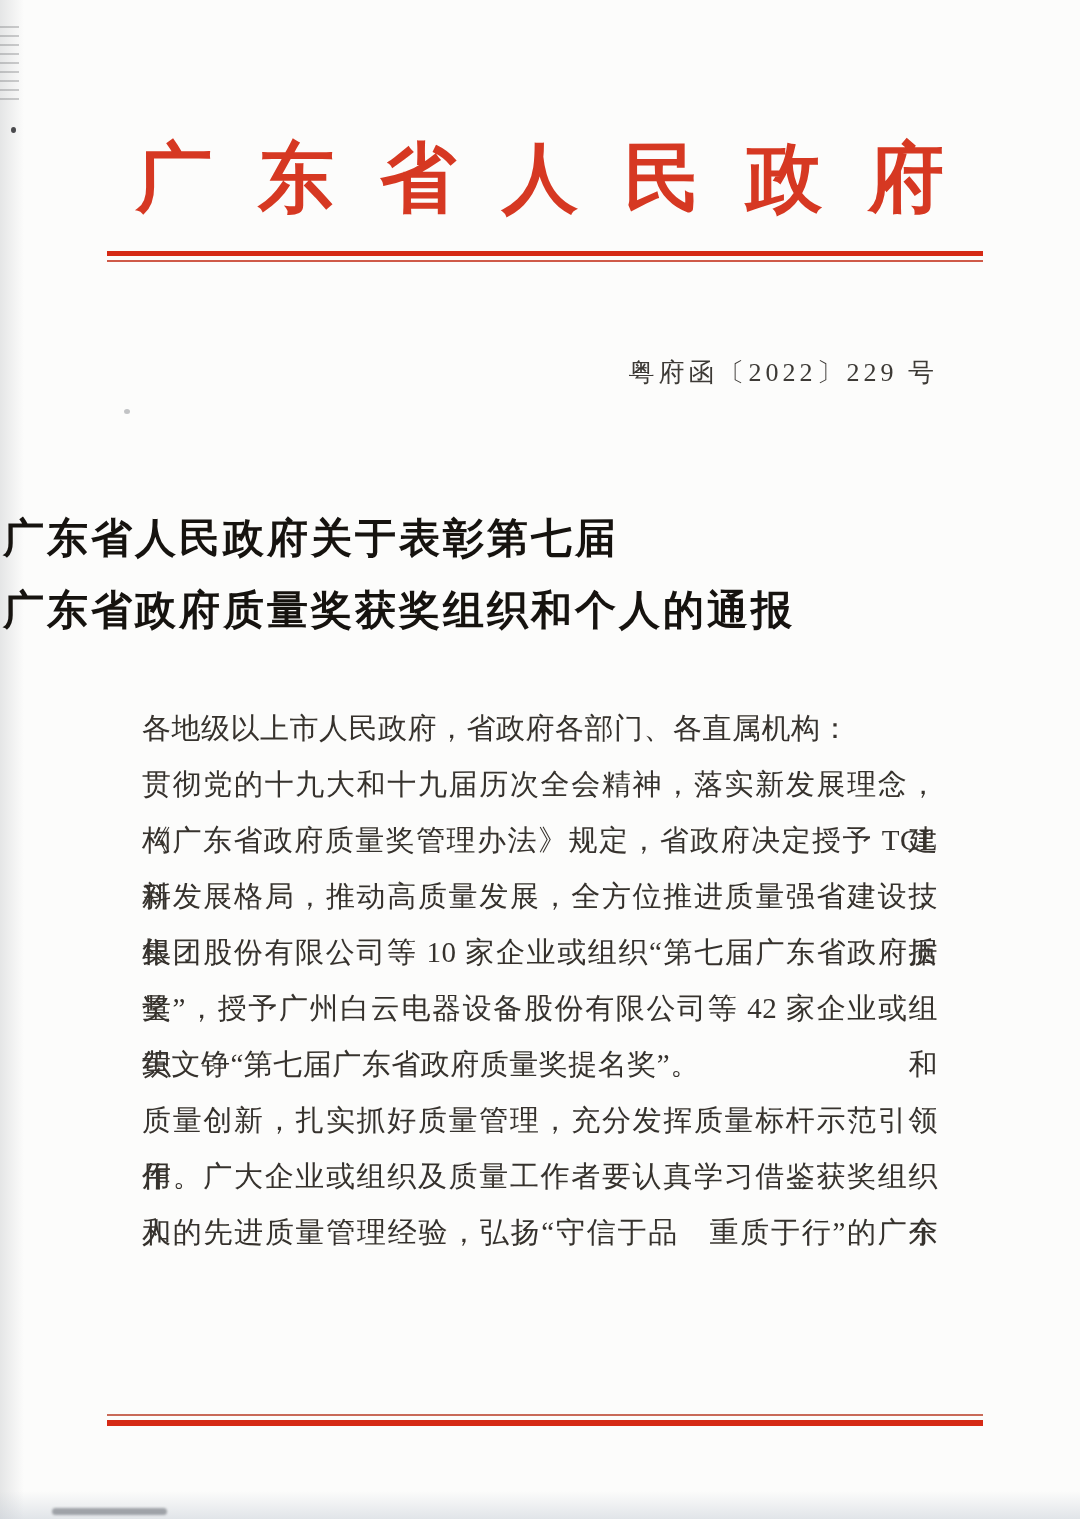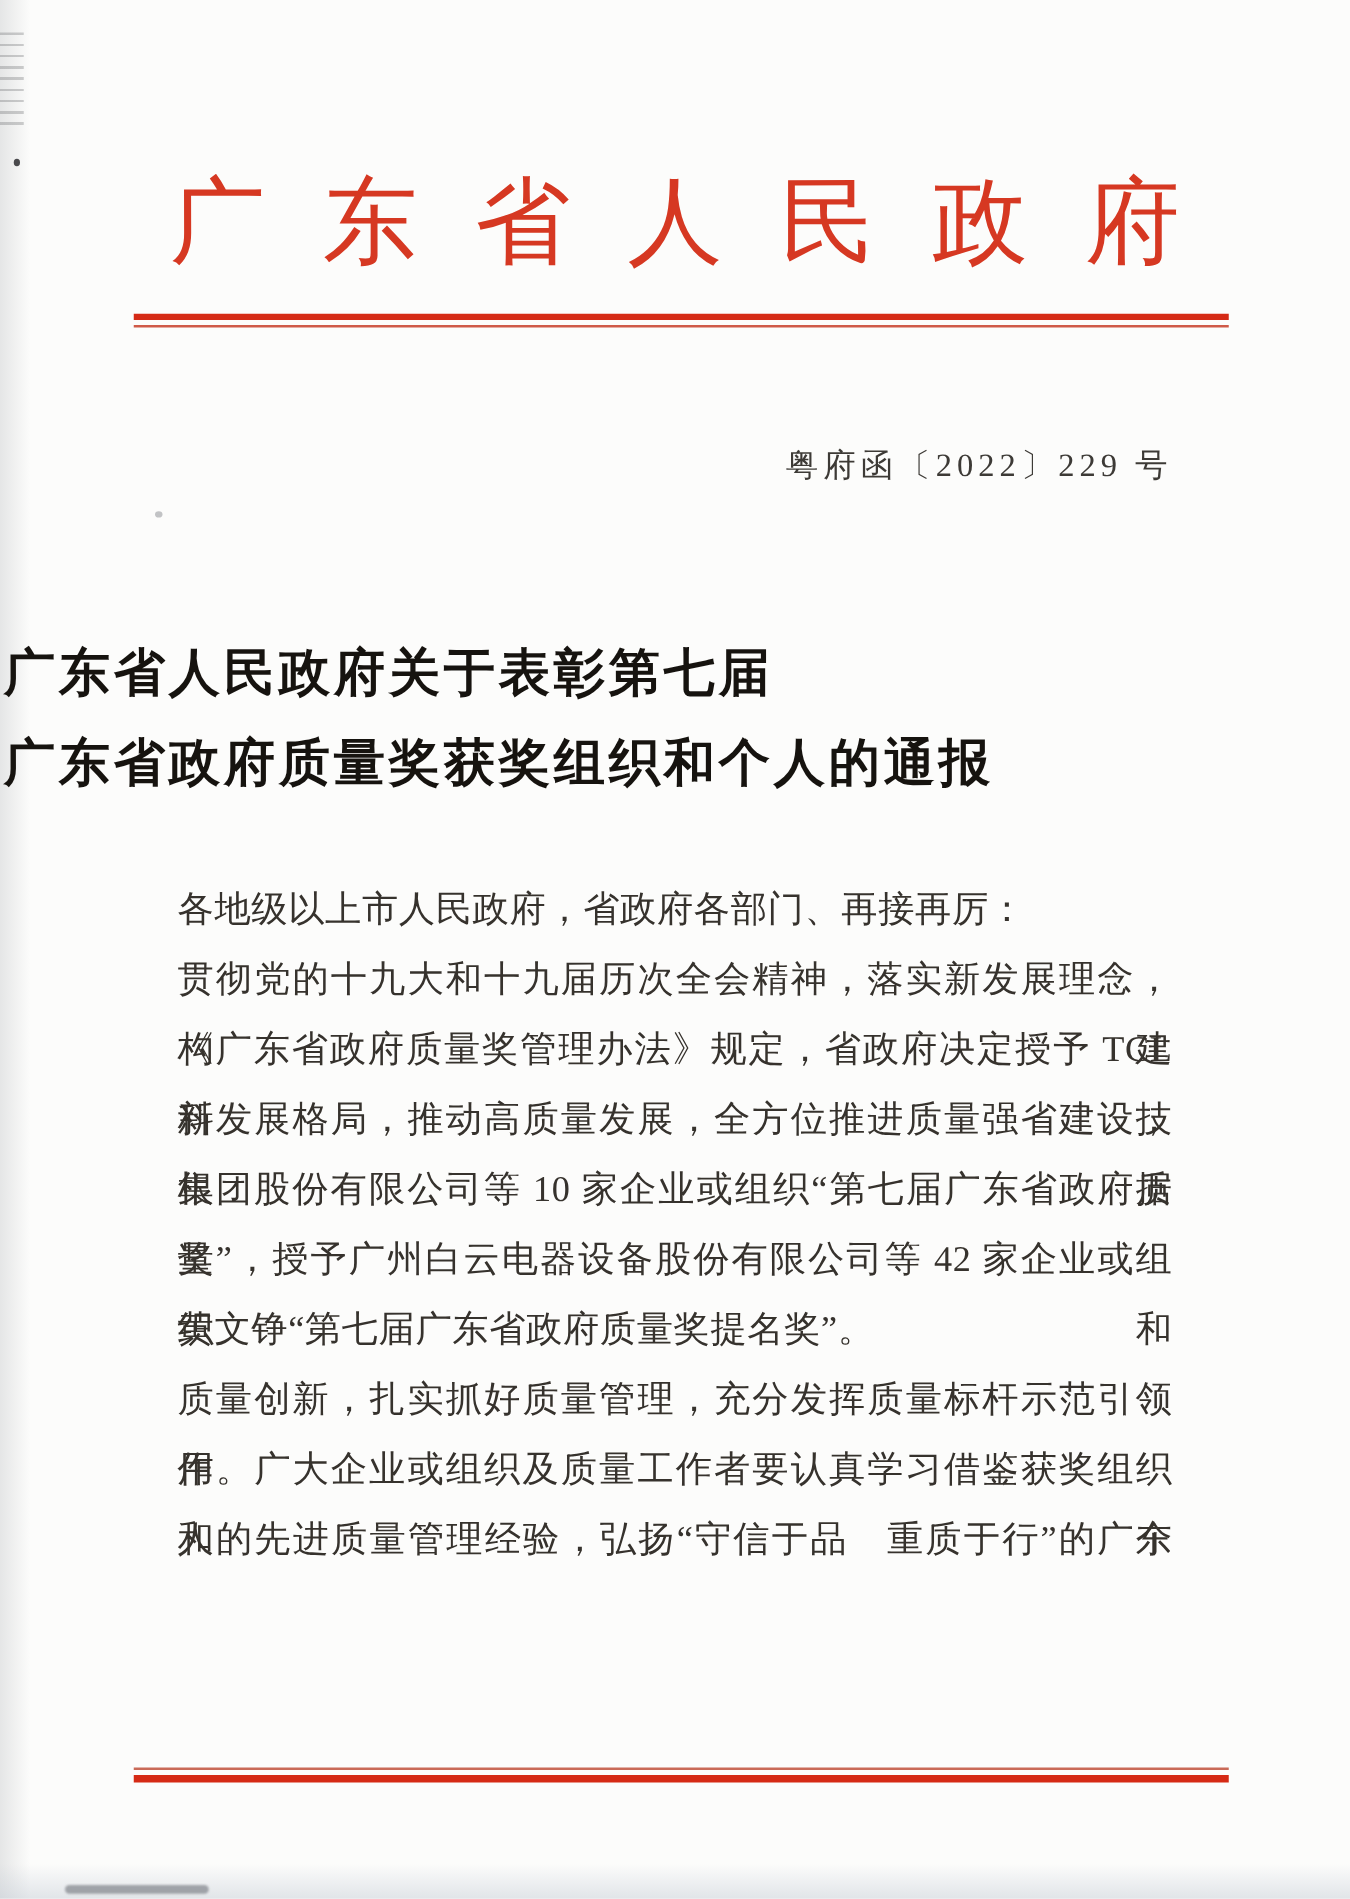--- a/index.html
+++ b/index.html
@@ -9,21 +9,21 @@
     margin:0 auto;
     background:#fcfcfb;
     font-family:"Liberation Serif","DejaVu Serif",serif;
     overflow:hidden;
   }
 
   
   .org-name {
     position:absolute; top:134px; left:0; width:100%;
     text-align:center;
-    font-size:76px; line-height:88px; font-weight:normal;
+    font-size:76px; line-height:88px; font-weight:bold;
     color:#d63822;
     letter-spacing:46px; text-indent:46px;
     white-space:nowrap;
   }
   .rule-group { position:absolute; left:107px; width:876px; }
   .header-rule { top:251px; }
   .header-rule .rule-thick { height:5px; background:#d52a15; }
   .header-rule .rule-thin  { height:2px; margin-top:4px; background:#cf5a48; }
   .footer-rule { top:1414px; }
   .footer-rule .rule-thin  { height:2px; background:#c96a58; }
@@ -96,21 +96,21 @@
   </div>
 
   <div class="doc-number">粤府函〔2022〕229 号</div>
 
   <div class="title">
     <div>广东省人民政府关于表彰第七届</div>
     <div>广东省政府质量奖获奖组织和个人的通报</div>
   </div>
 
   <div class="body-block">
-    <div class="line nojust">各地级以上市人民政府，省政府各部门、再接再厉：</div>
+    <div class="line nojust">各地级以上市人民政府，省政府各部门、各直属机构：</div>
     <div class="line">贯彻党的十九大和十九届历次全会精神，落实新发展理念，构建</div>
     <div class="line">《广东省政府质量奖管理办法》规定，省政府决定授予 TCL 科技</div>
     <div class="line">新发展格局，推动高质量发展，全方位推进质量强省建设，根据</div>
     <div class="line">集团股份有限公司等 10 家企业或组织“第七届广东省政府质量</div>
     <div class="line">奖”，授予广州白云电器设备股份有限公司等 42 家企业或组织和</div>
     <div class="line nojust">黄文铮“第七届广东省政府质量奖提名奖”。</div>
     <div class="line">质量创新，扎实抓好质量管理，充分发挥质量标杆示范引领作</div>
     <div class="line">用。广大企业或组织及质量工作者要认真学习借鉴获奖组织和个</div>
     <div class="line">人的先进质量管理经验，弘扬“守信于品　重质于行”的广东</div>
   </div>

